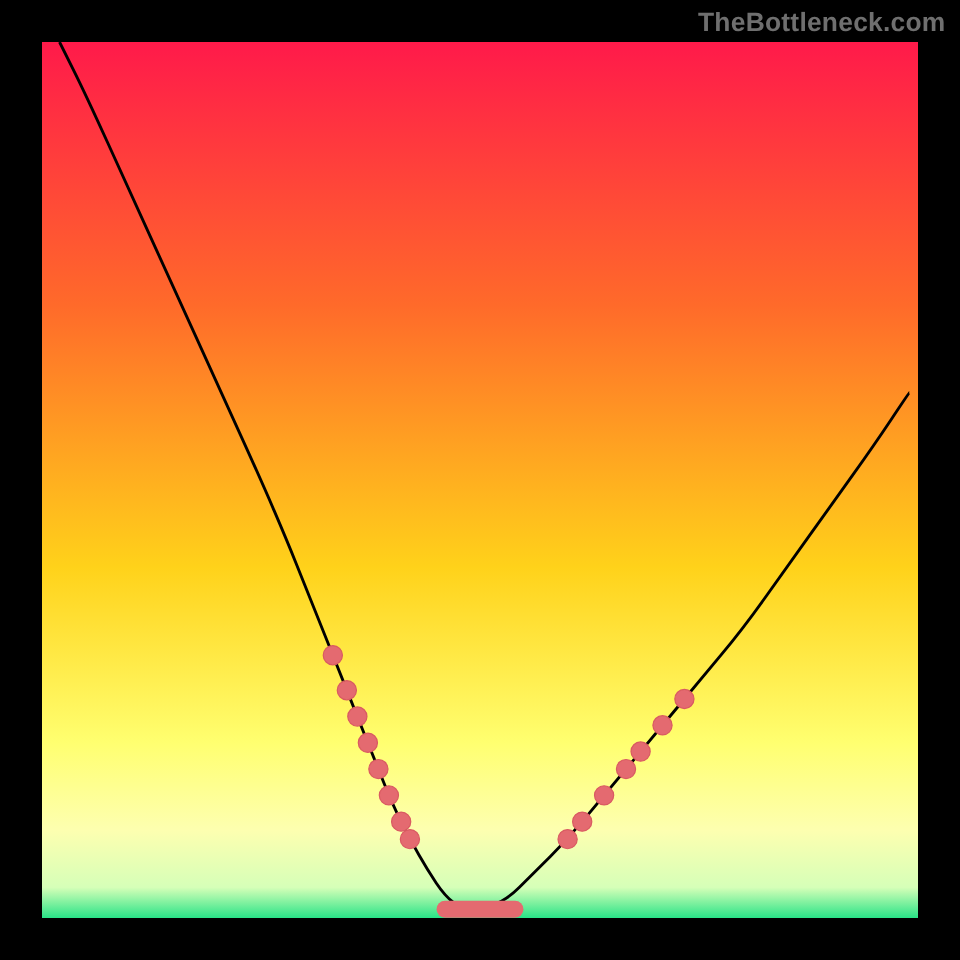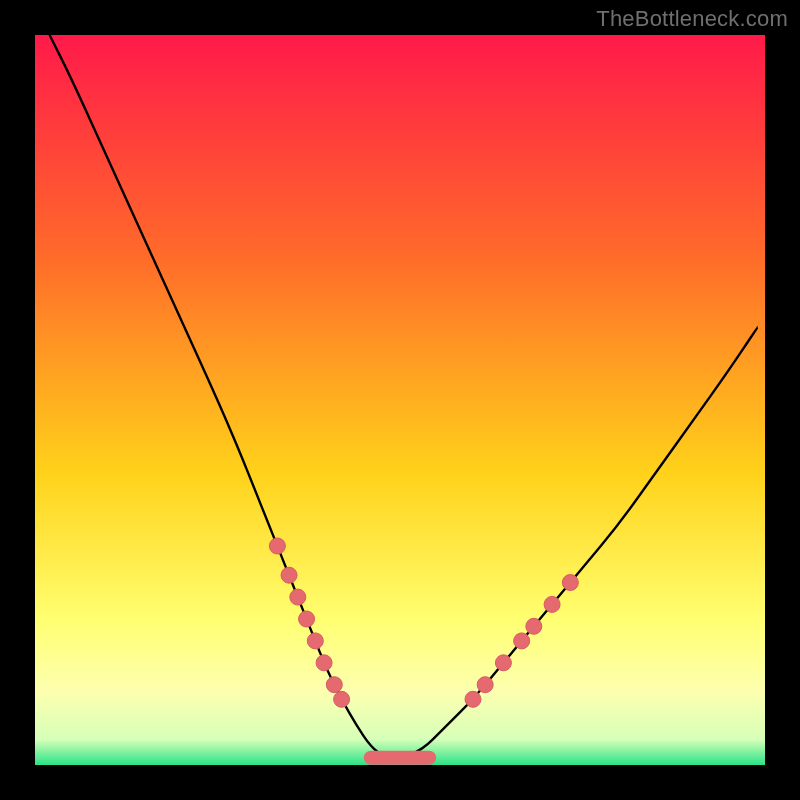--- a/index.html
+++ b/index.html
@@ -28,21 +28,21 @@
     position: absolute;
     inset: 0;
   }
   .watermark {
     position: absolute;
     top: 6px;
     right: 12px;
     color: #6f6f6f;
     font-size: 22px;
     letter-spacing: 0.2px;
-    font-weight: 400;
+    font-weight: 700;
   }
   svg.curve {
     position: absolute;
     inset: 0;
   }
 </style>
 </head>
 <body>
 
 <div class="frame">

